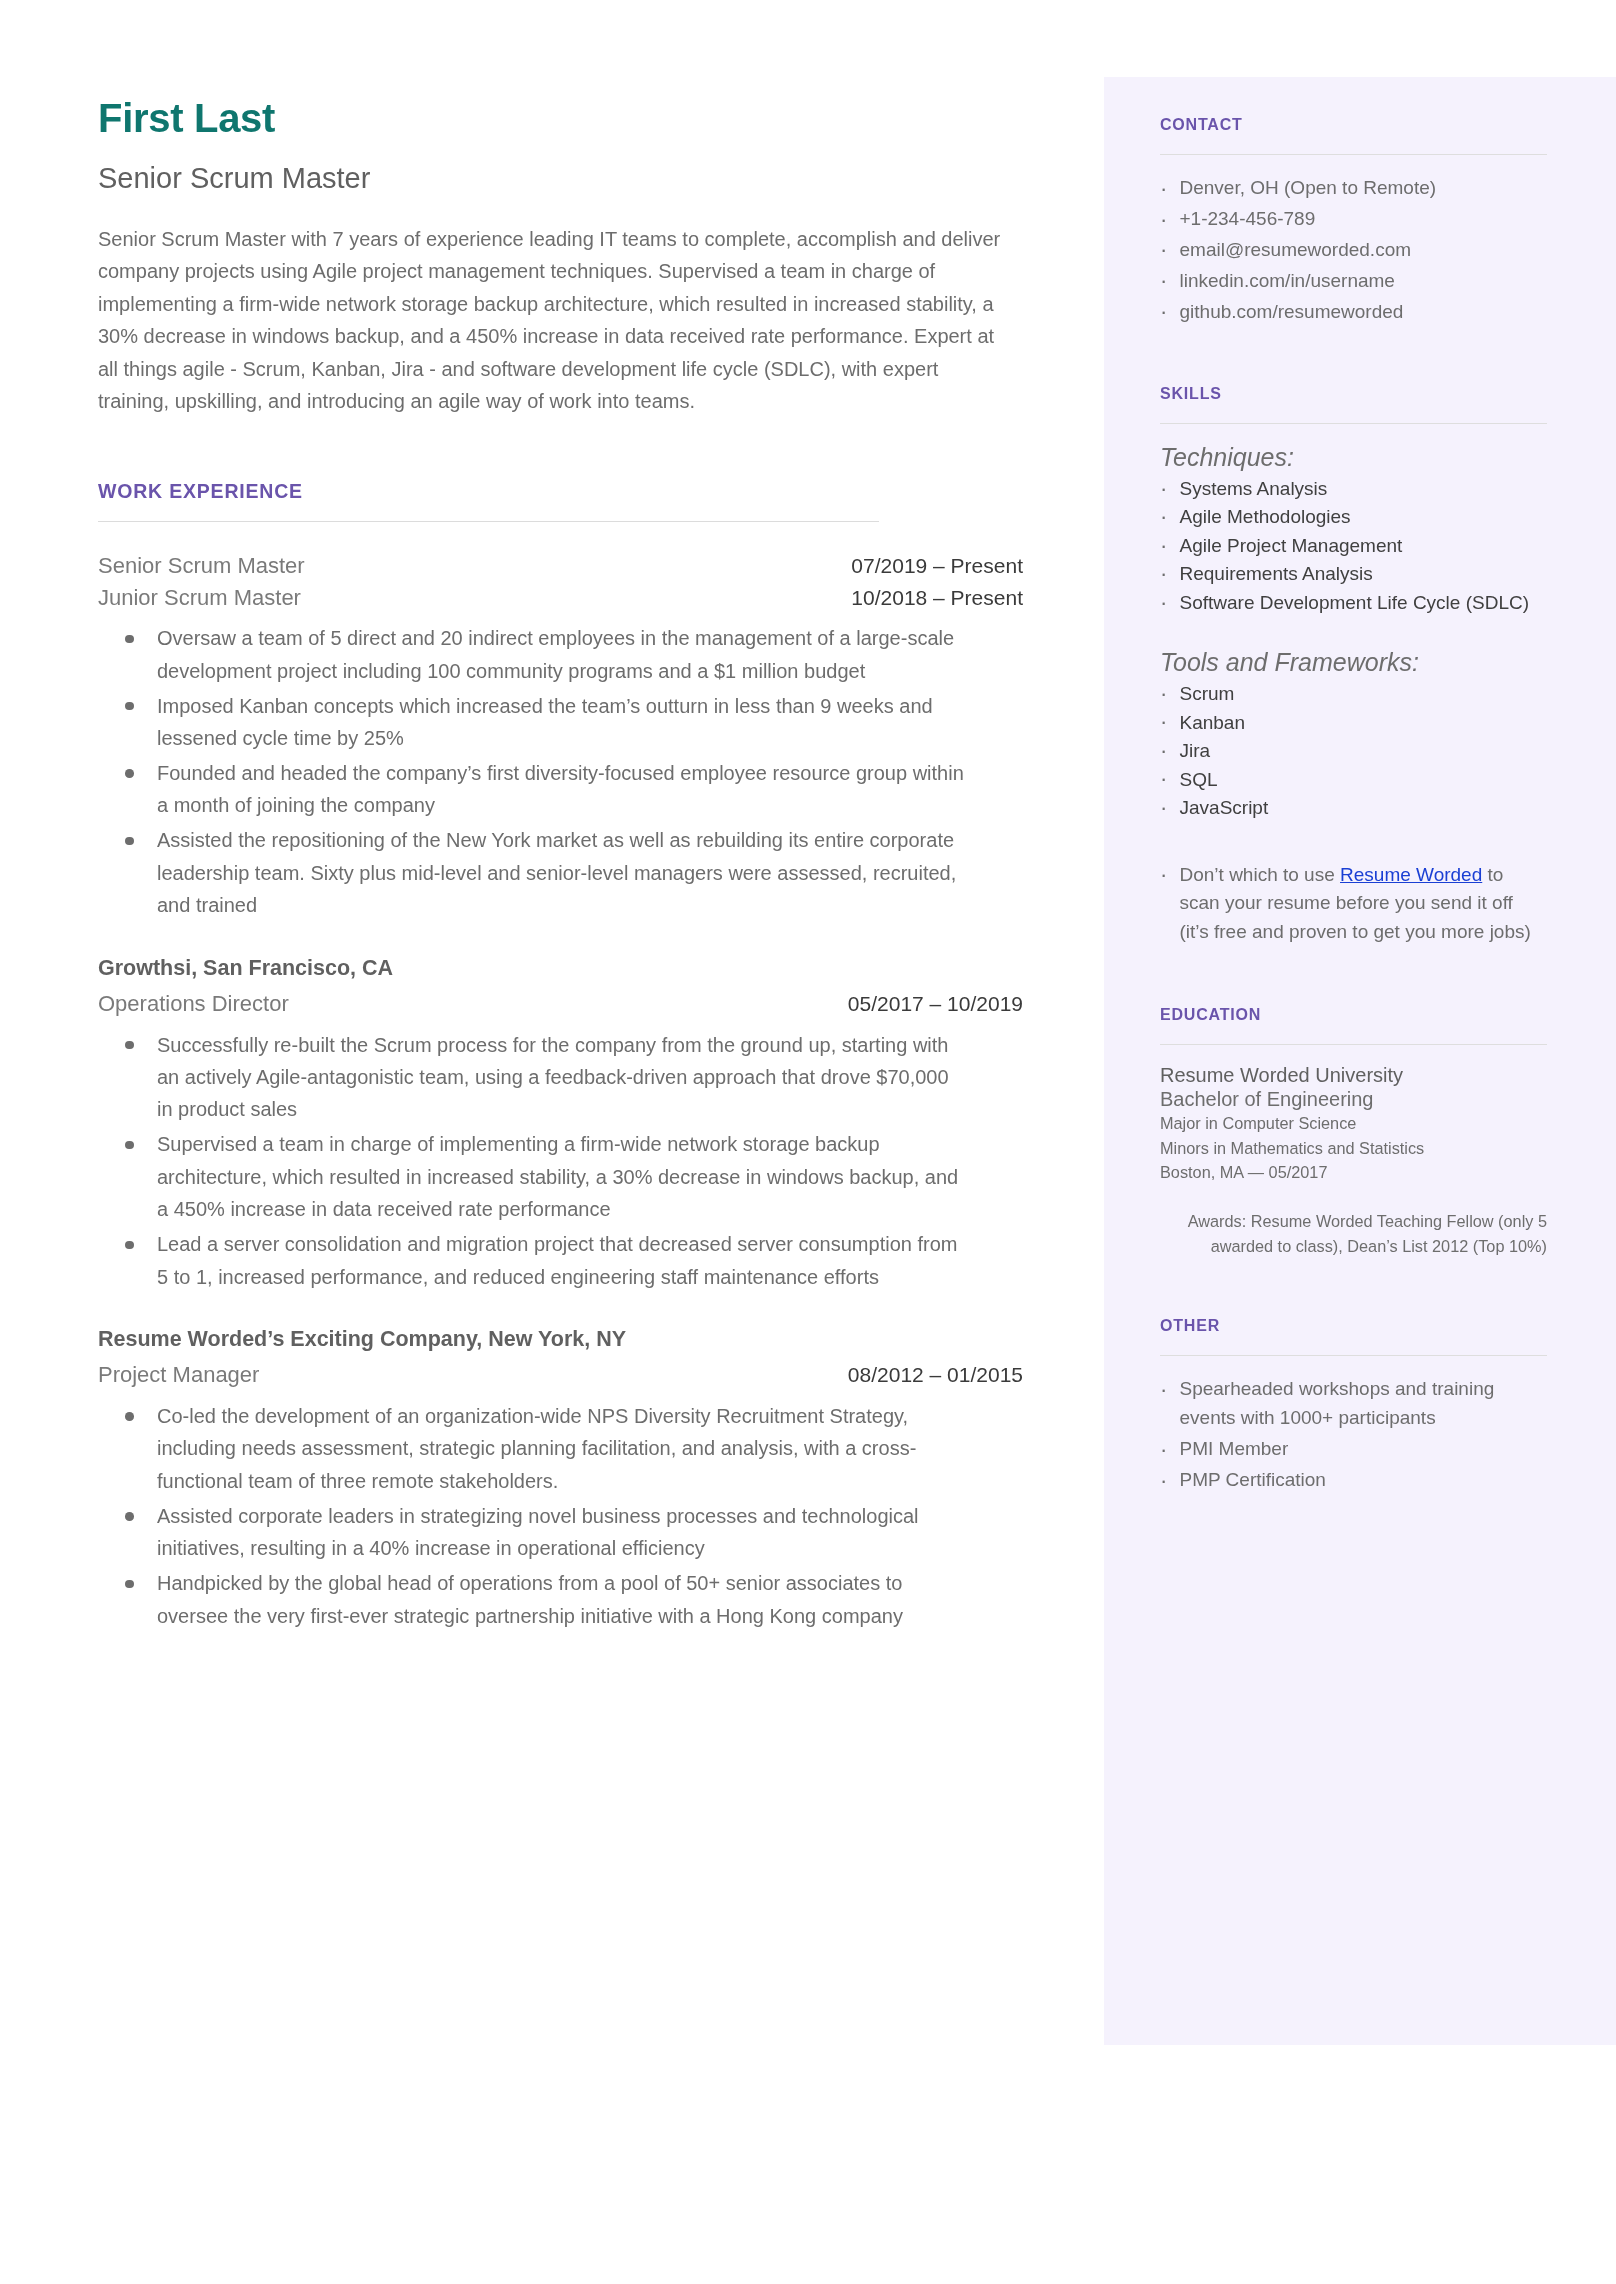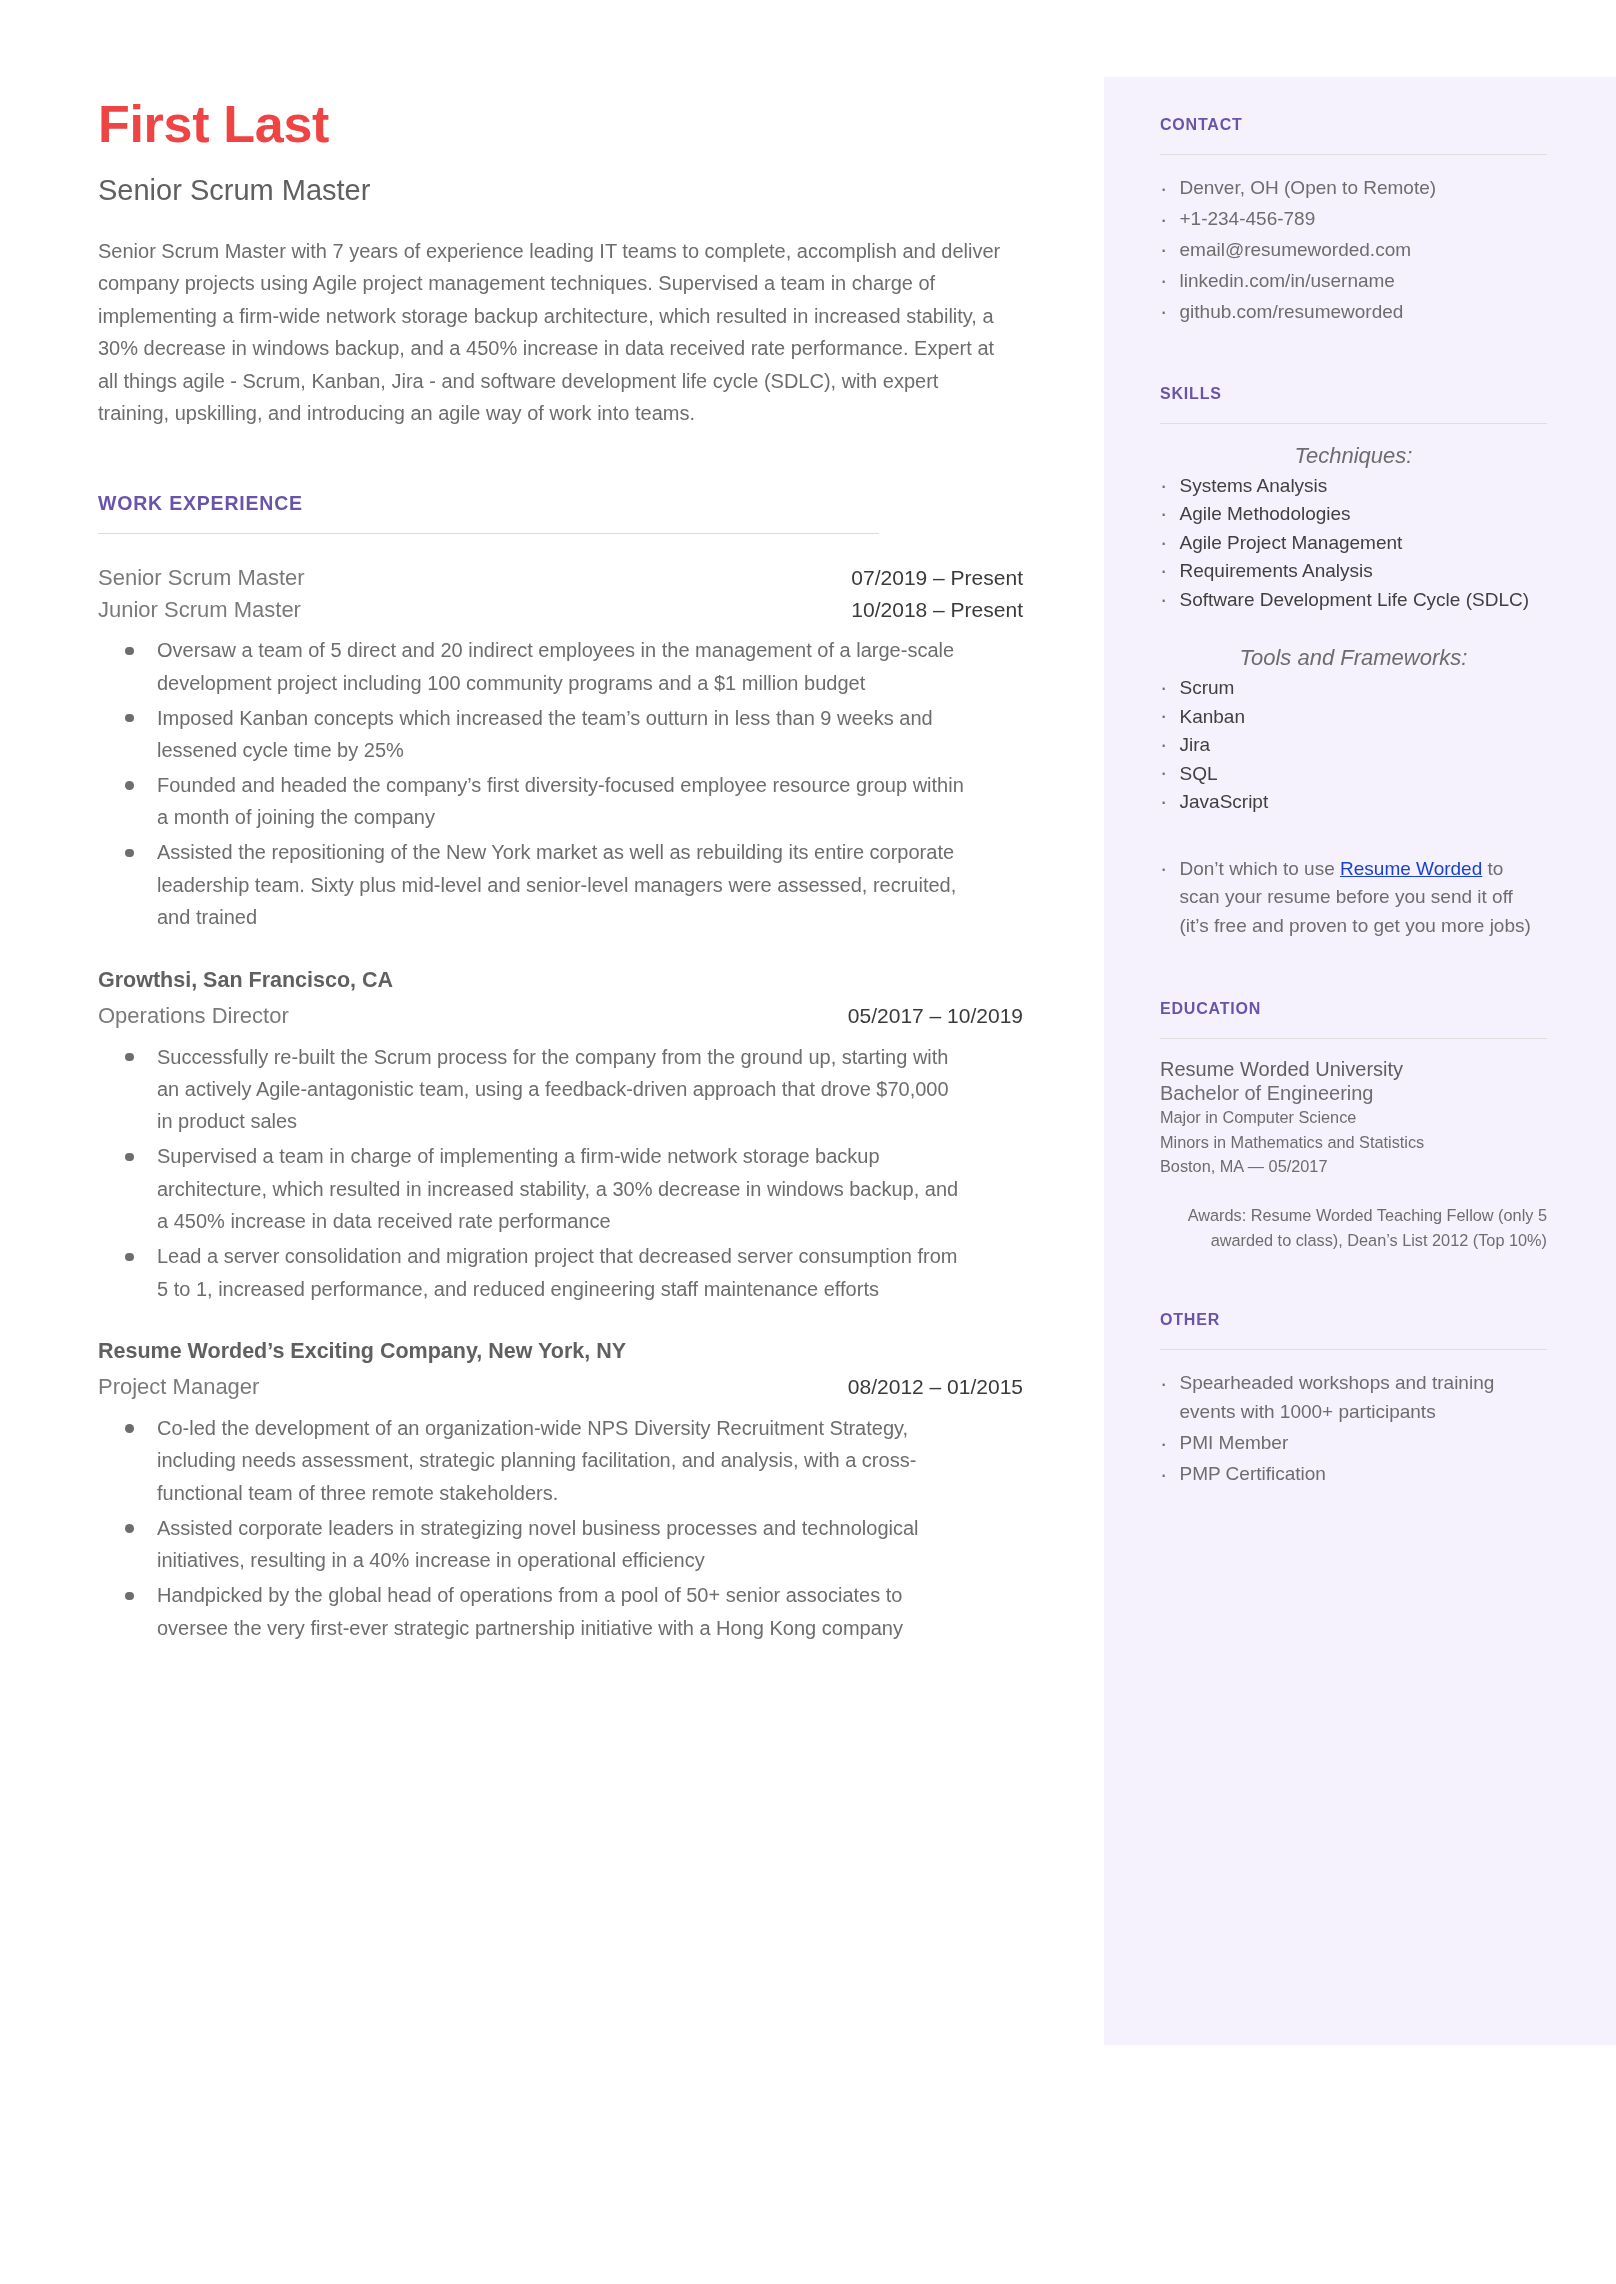--- a/index.html
+++ b/index.html
@@ -37,23 +37,23 @@
 
   .main {
     position: absolute;
     left: 98px;
     top: 98px;
     width: 925px;
   }
 
   
   .name {
-    font-size: 52px;
+    font-size: 40px;
     font-weight: bold;
-    color: #ef4444;
+    color: #0f766e;
     letter-spacing: -0.3px;
     line-height: 1.0;
     margin: 0 0 26px 0;
   }
   .job-title {
     font-size: 29px;
     font-weight: normal;
     color: #606060;
     line-height: 1.0;
     margin: 0 0 30px 0;
@@ -169,25 +169,24 @@
     content: "\00B7";
     position: absolute;
     left: 0;
     top: -1.3px;
     font-size: 22px;
     color: #6d6d6d;
     line-height: 1.42;
   }
 
   .skills-group-label {
-    font-size: 22px;
+    font-size: 25px;
     font-style: italic;
     color: #6d6d6d;
     margin: 0;
-    text-align: center;
   }
   .skills-block { margin-top: 19.5px; }
   .skills-block.second { margin-top: 31px; }
 
   ul.skill-list {
     list-style: none;
     margin: 2.6px 0 0 0;
     padding: 0;
   }
   ul.skill-list li {

